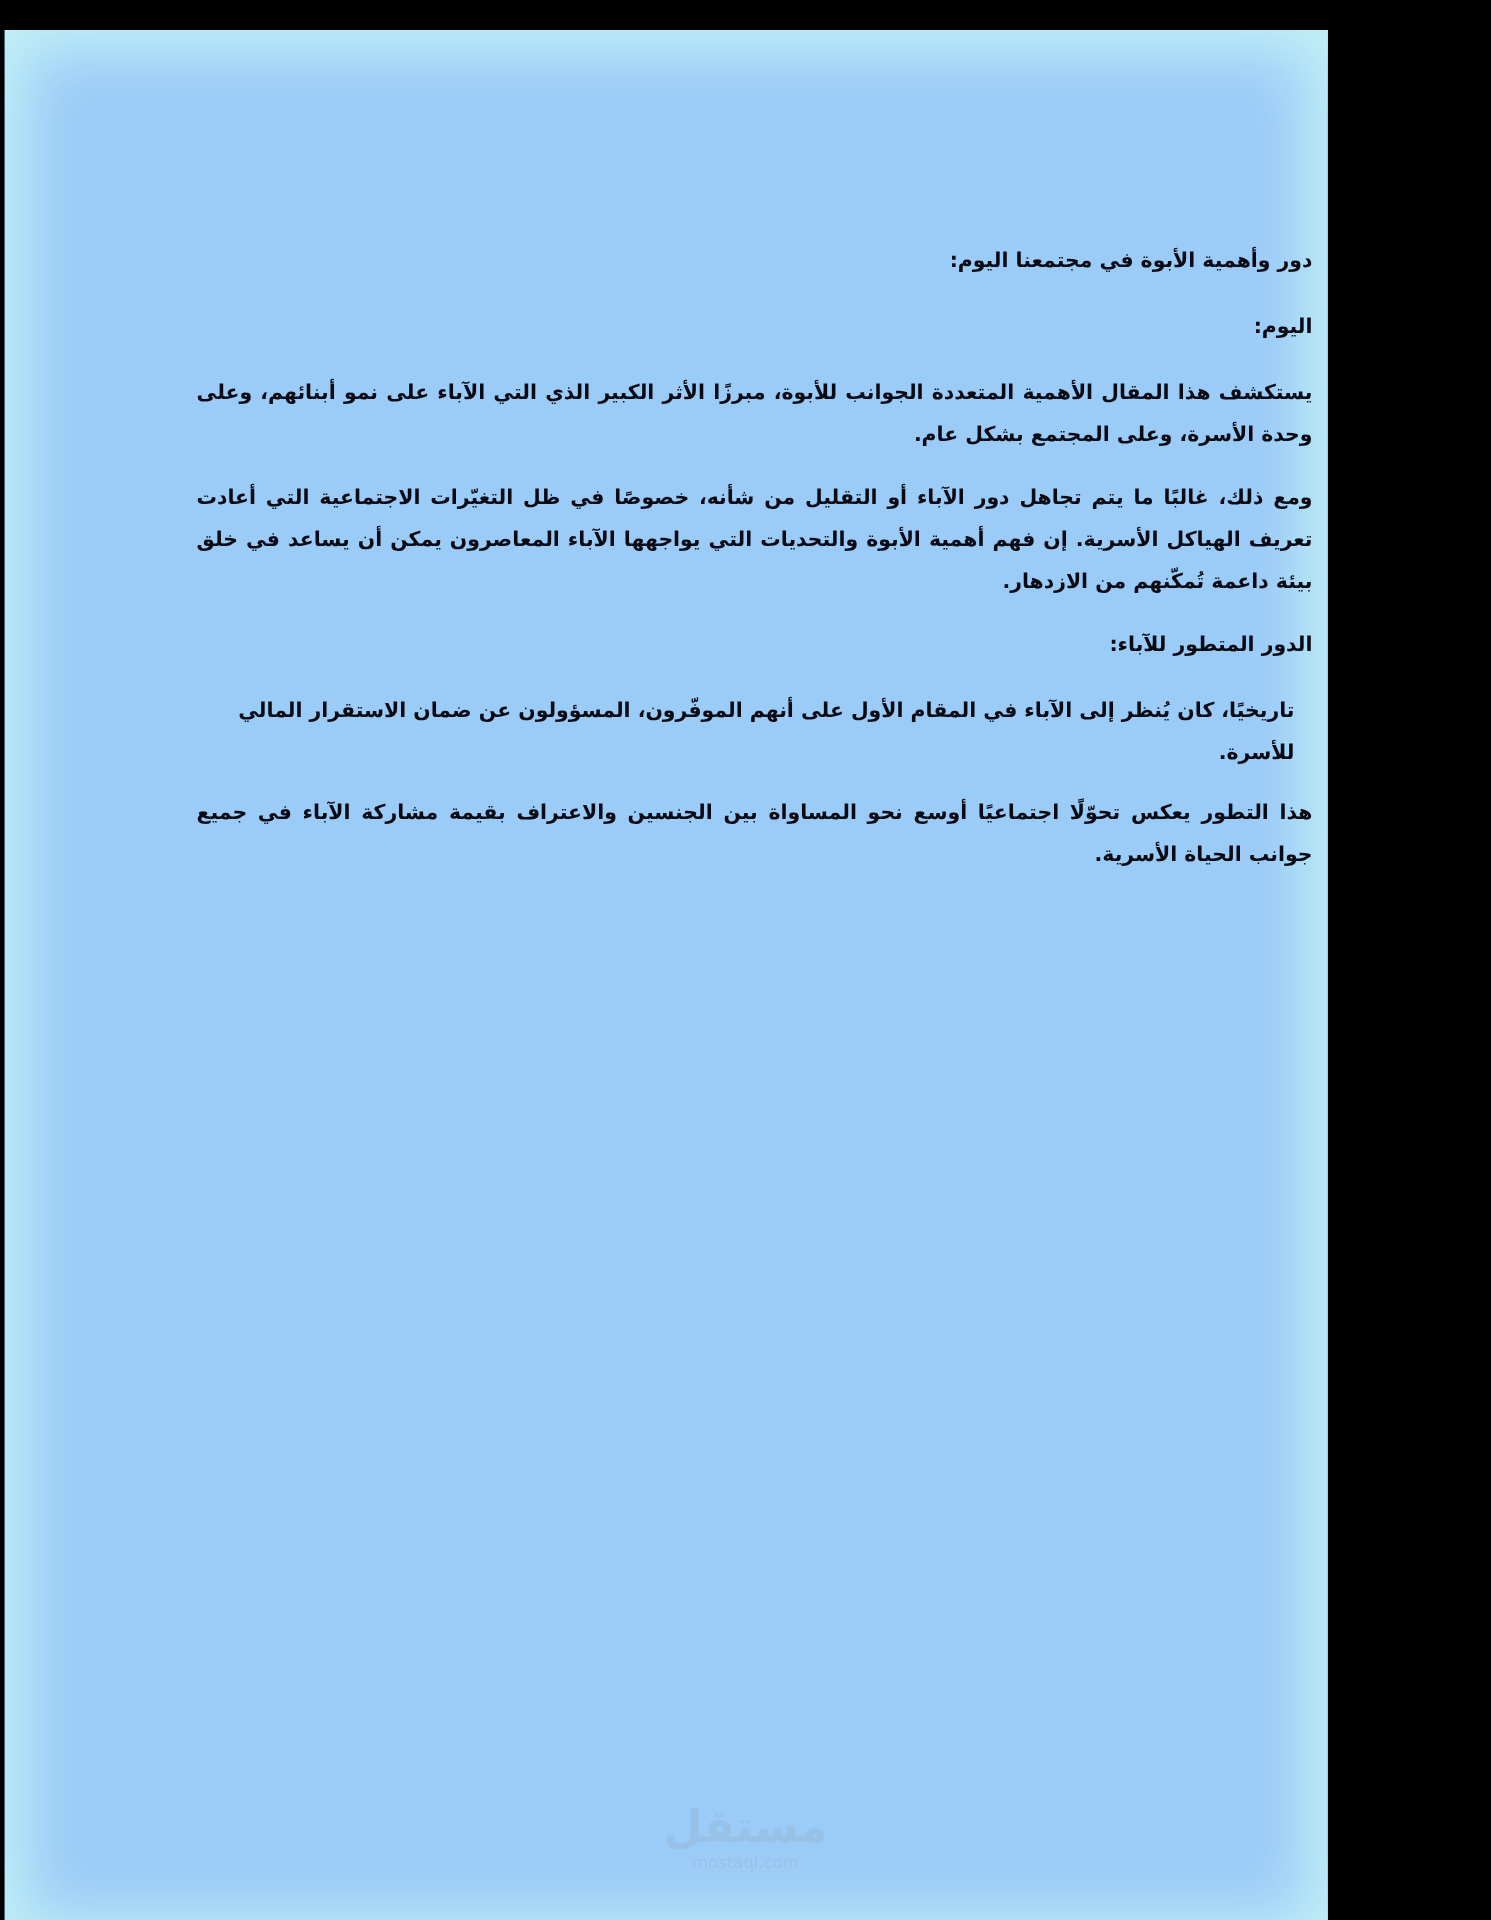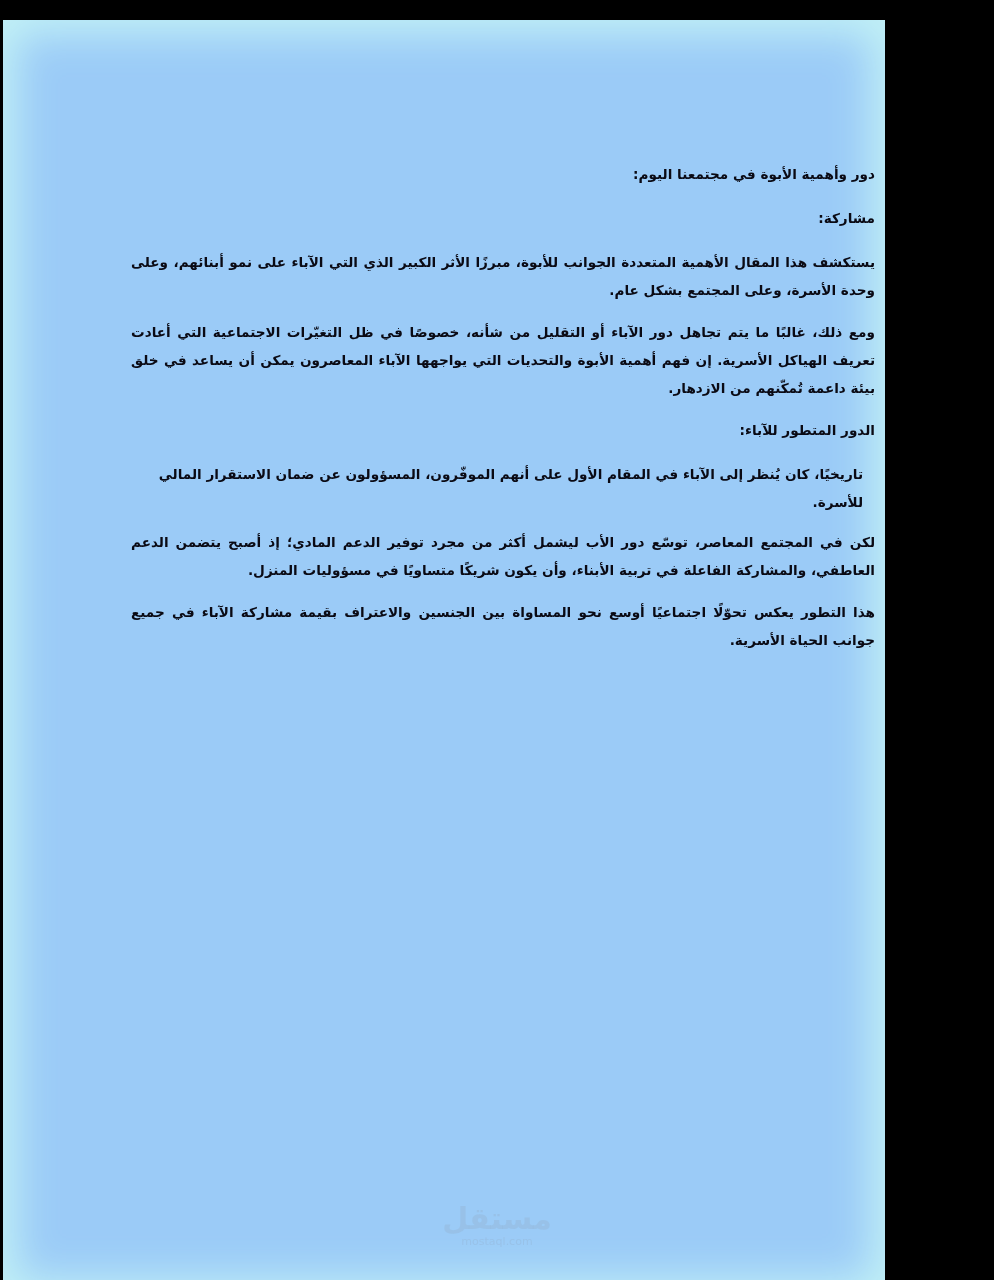--- a/index.html
+++ b/index.html
@@ -26,26 +26,25 @@
     }
     .watermark .ar { font-size: 30px; font-weight: bold; line-height: 32px; }
     .watermark .lat { font-size: 11px; line-height: 14px; }
   </style>
 </head>
 <body>
 
 <div class="page">
   <div class="content">
     <p class="h">دور وأهمية الأبوة في مجتمعنا اليوم:</p>
-    <p class="h">مشاركة:</p>
+    <p class="h">اليوم:</p>
     <p class="para">يستكشف هذا المقال الأهمية المتعددة الجوانب للأبوة، مبرزًا الأثر الكبير الذي التي الآباء على نمو أبنائهم، وعلى وحدة الأسرة، وعلى المجتمع بشكل عام.</p>
     <p class="para">ومع ذلك، غالبًا ما يتم تجاهل دور الآباء أو التقليل من شأنه، خصوصًا في ظل التغيّرات الاجتماعية التي أعادت تعريف الهياكل الأسرية. إن فهم أهمية الأبوة والتحديات التي يواجهها الآباء المعاصرون يمكن أن يساعد في خلق بيئة داعمة تُمكّنهم من الازدهار.</p>
     <p class="h">الدور المتطور للآباء:</p>
     <p style="margin:12px">تاريخيًا، كان يُنظر إلى الآباء في المقام الأول على أنهم الموفّرون، المسؤولون عن ضمان الاستقرار المالي للأسرة.</p>
-    <p class="para">لكن في المجتمع المعاصر، توسّع دور الأب ليشمل أكثر من مجرد توفير الدعم المادي؛ إذ أصبح يتضمن الدعم العاطفي، والمشاركة الفاعلة في تربية الأبناء، وأن يكون شريكًا متساويًا في مسؤوليات المنزل.</p>
     <p class="para">هذا التطور يعكس تحوّلًا اجتماعيًا أوسع نحو المساواة بين الجنسين والاعتراف بقيمة مشاركة الآباء في جميع جوانب الحياة الأسرية.</p>
   </div>
 </div>
 
 <div class="watermark">
   <div class="ar">مستقل</div>
   <div class="lat">mostaql.com</div>
 </div>
 
 </body></html>

